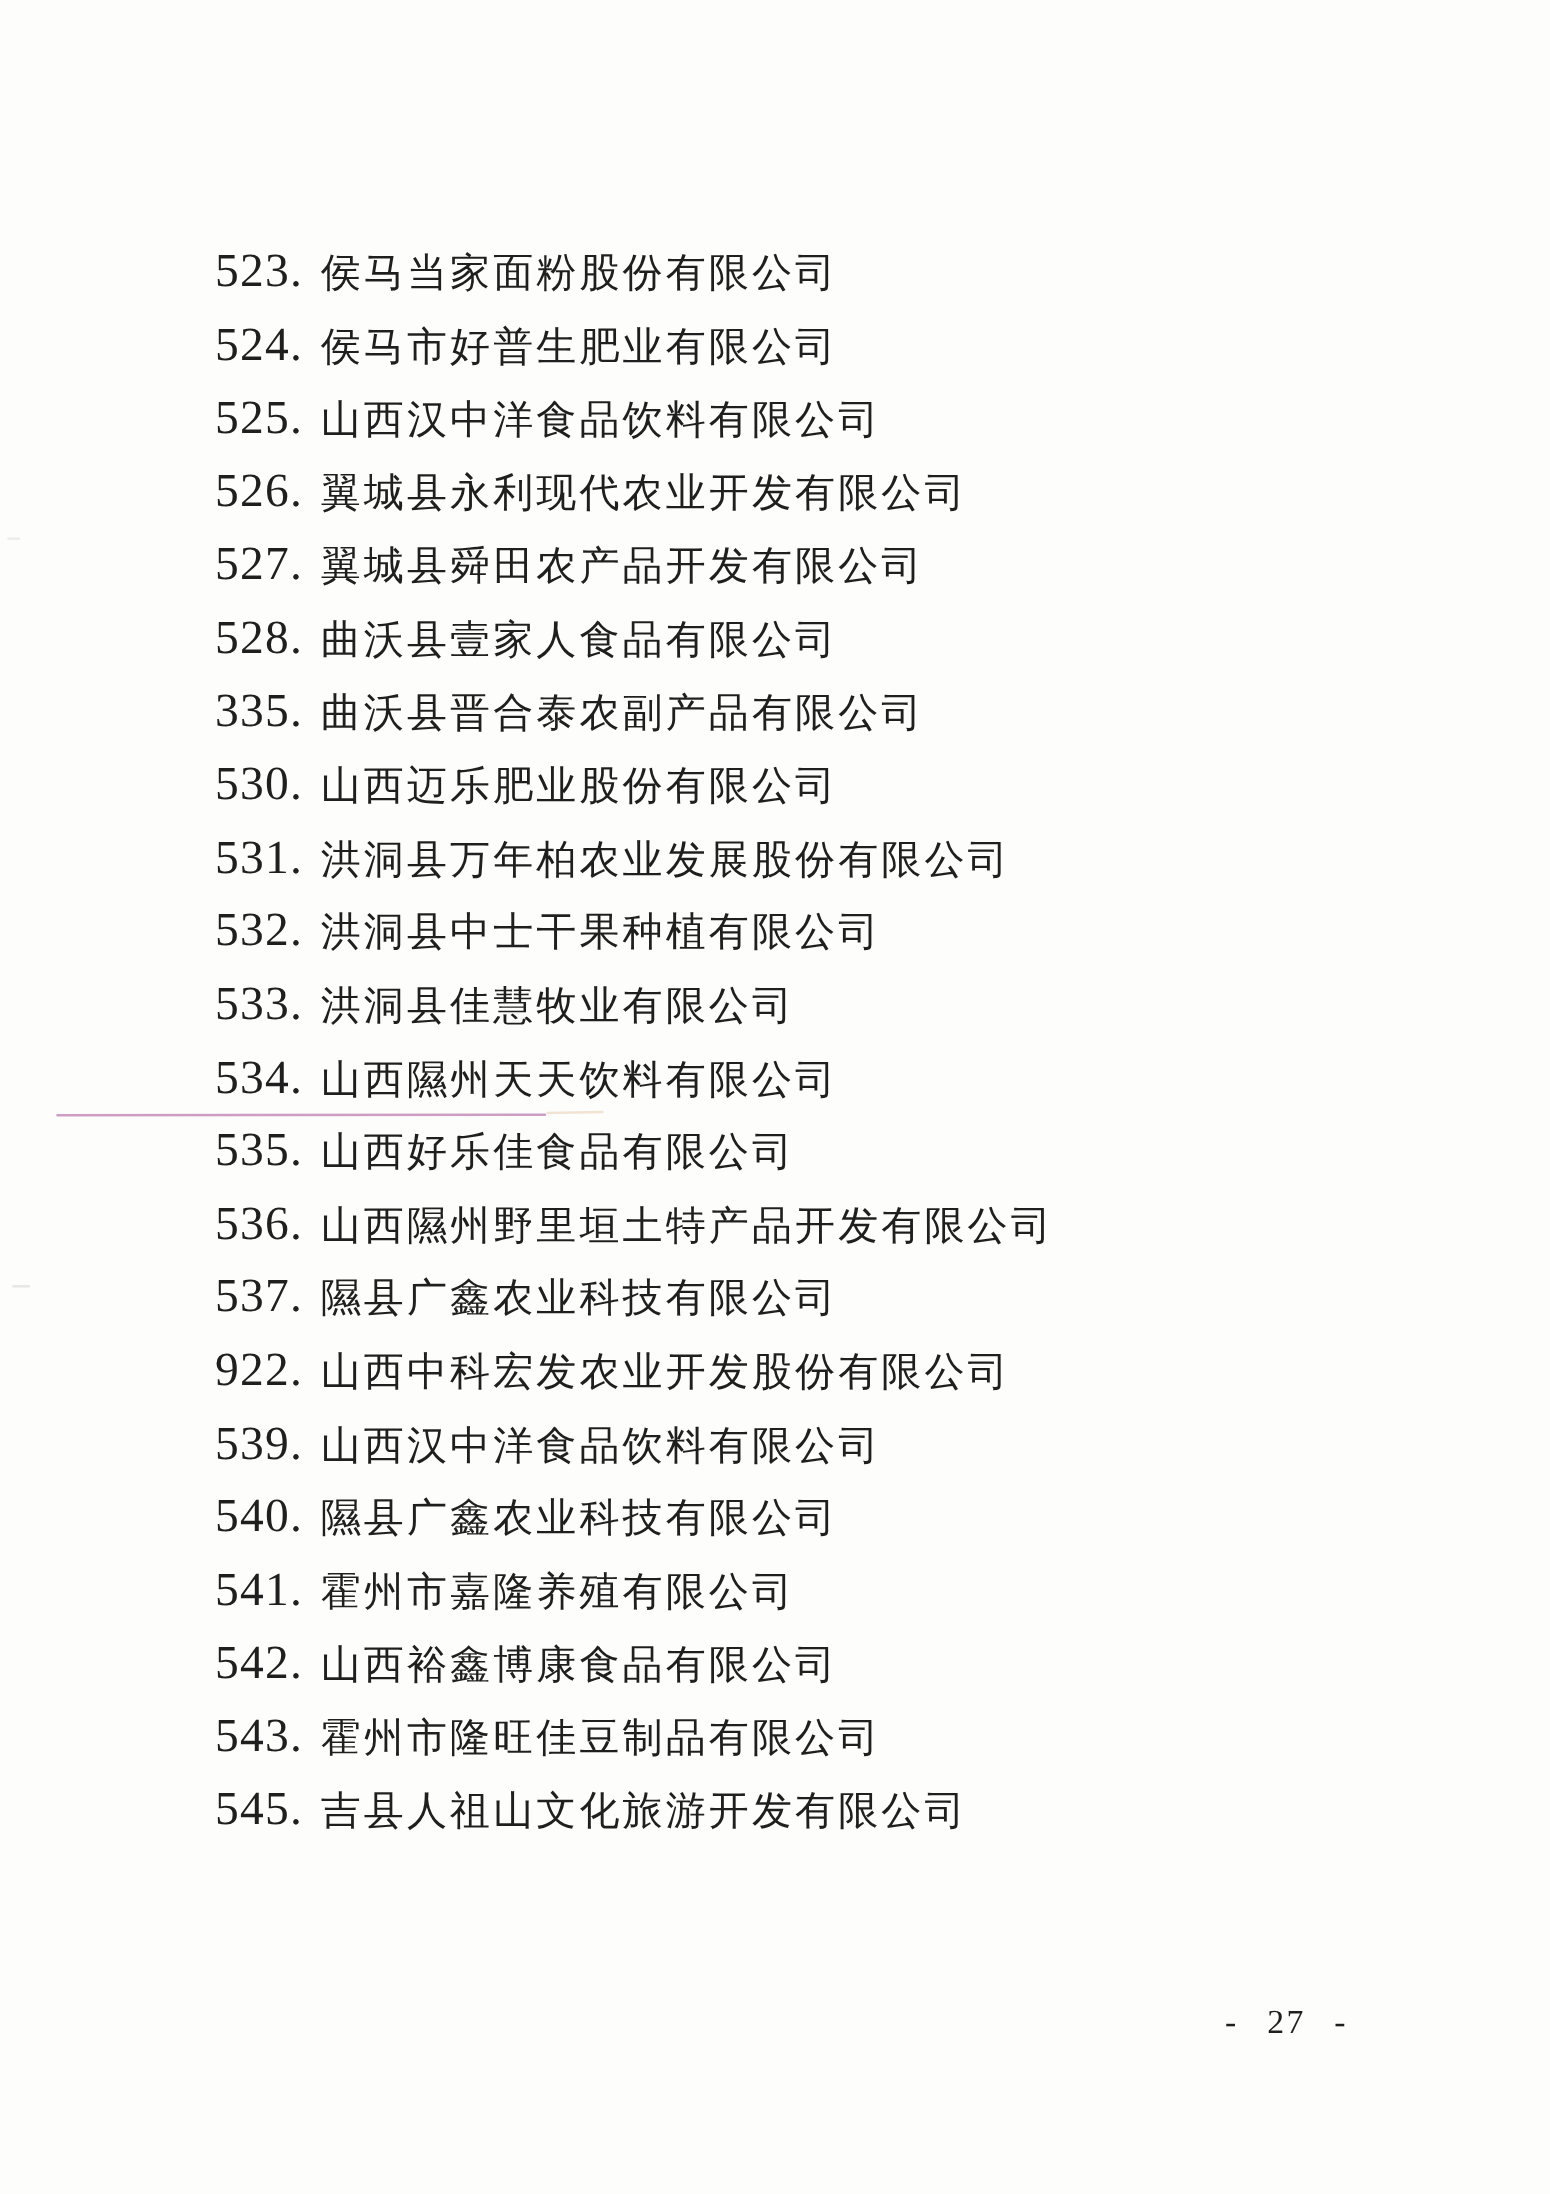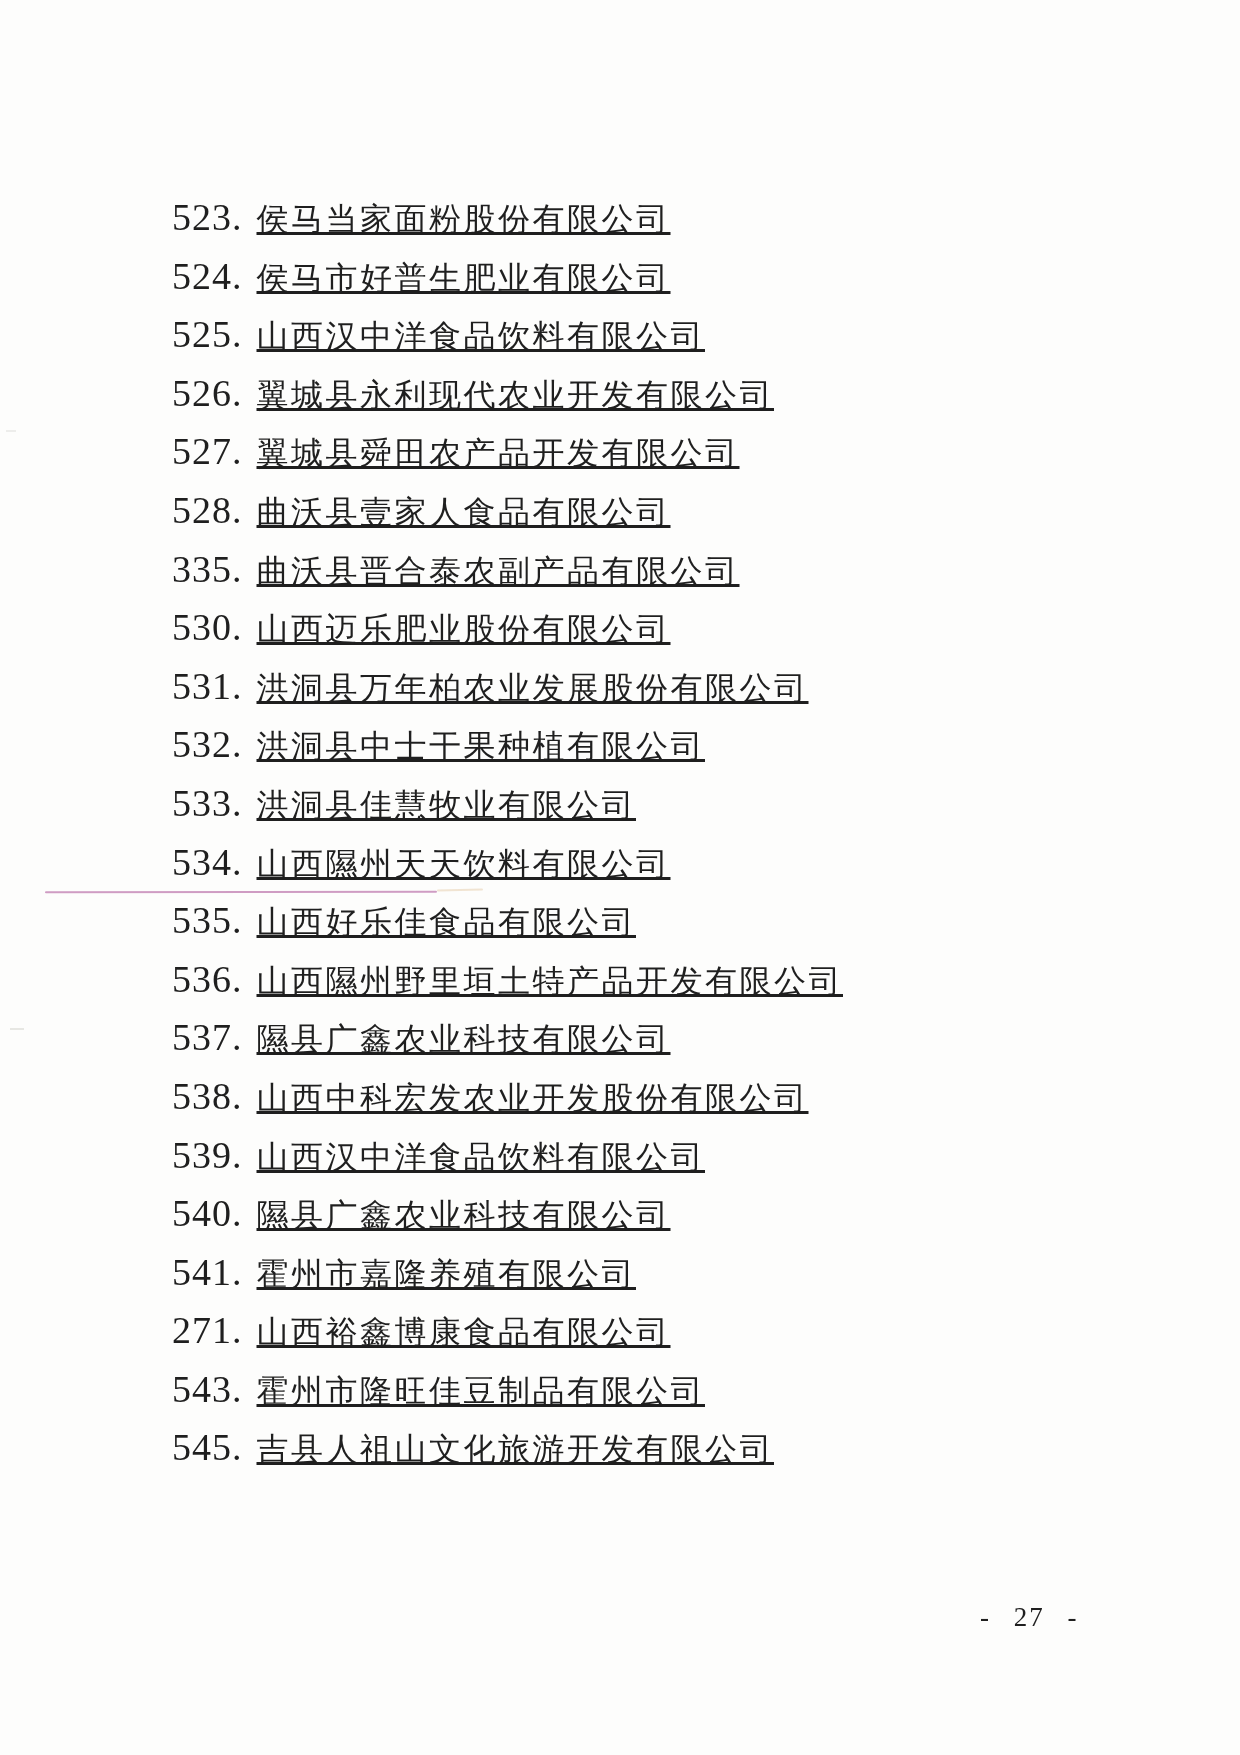--- a/index.html
+++ b/index.html
@@ -33,21 +33,20 @@
   }
   .row .num {
     display: inline-block;
     min-width: 62px;
     font-size: 38px;
     letter-spacing: 1px;
     margin-right: 14px;
   }
   .row .name {
     letter-spacing: 2.5px;
-    text-decoration: underline;
   }
   .pen-mark {
     position: absolute;
     left: 45px;
     top: 891px;
     width: 392px;
     height: 2px;
     transform: rotate(-0.08deg);
     border-radius: 1px;
   }
@@ -104,25 +103,25 @@
       <li class="row"><span class="num">528.</span><span class="name">曲沃县壹家人食品有限公司</span></li>
       <li class="row"><span class="num">335.</span><span class="name">曲沃县晋合泰农副产品有限公司</span></li>
       <li class="row"><span class="num">530.</span><span class="name">山西迈乐肥业股份有限公司</span></li>
       <li class="row"><span class="num">531.</span><span class="name">洪洞县万年柏农业发展股份有限公司</span></li>
       <li class="row"><span class="num">532.</span><span class="name">洪洞县中士干果种植有限公司</span></li>
       <li class="row"><span class="num">533.</span><span class="name">洪洞县佳慧牧业有限公司</span></li>
       <li class="row"><span class="num">534.</span><span class="name">山西隰州天天饮料有限公司</span></li>
       <li class="row"><span class="num">535.</span><span class="name">山西好乐佳食品有限公司</span></li>
       <li class="row"><span class="num">536.</span><span class="name">山西隰州野里垣土特产品开发有限公司</span></li>
       <li class="row"><span class="num">537.</span><span class="name">隰县广鑫农业科技有限公司</span></li>
-      <li class="row"><span class="num">538.</span><span class="name">山西中科宏发农业开发股份有限公司</span></li>
+      <li class="row"><span class="num">922.</span><span class="name">山西中科宏发农业开发股份有限公司</span></li>
       <li class="row"><span class="num">539.</span><span class="name">山西汉中洋食品饮料有限公司</span></li>
       <li class="row"><span class="num">540.</span><span class="name">隰县广鑫农业科技有限公司</span></li>
       <li class="row"><span class="num">541.</span><span class="name">霍州市嘉隆养殖有限公司</span></li>
-      <li class="row"><span class="num">271.</span><span class="name">山西裕鑫博康食品有限公司</span></li>
+      <li class="row"><span class="num">542.</span><span class="name">山西裕鑫博康食品有限公司</span></li>
       <li class="row"><span class="num">543.</span><span class="name">霍州市隆旺佳豆制品有限公司</span></li>
       <li class="row"><span class="num">545.</span><span class="name">吉县人祖山文化旅游开发有限公司</span></li>
     </ol>
 
   <div class="pen-mark" style="background: rgb(207, 156, 195);"></div>
   <div class="pen-mark-tail" style="background: rgb(232, 207, 174);"></div>
 
   <div class="speck-1"></div>
   <div class="speck-2"></div>
 

